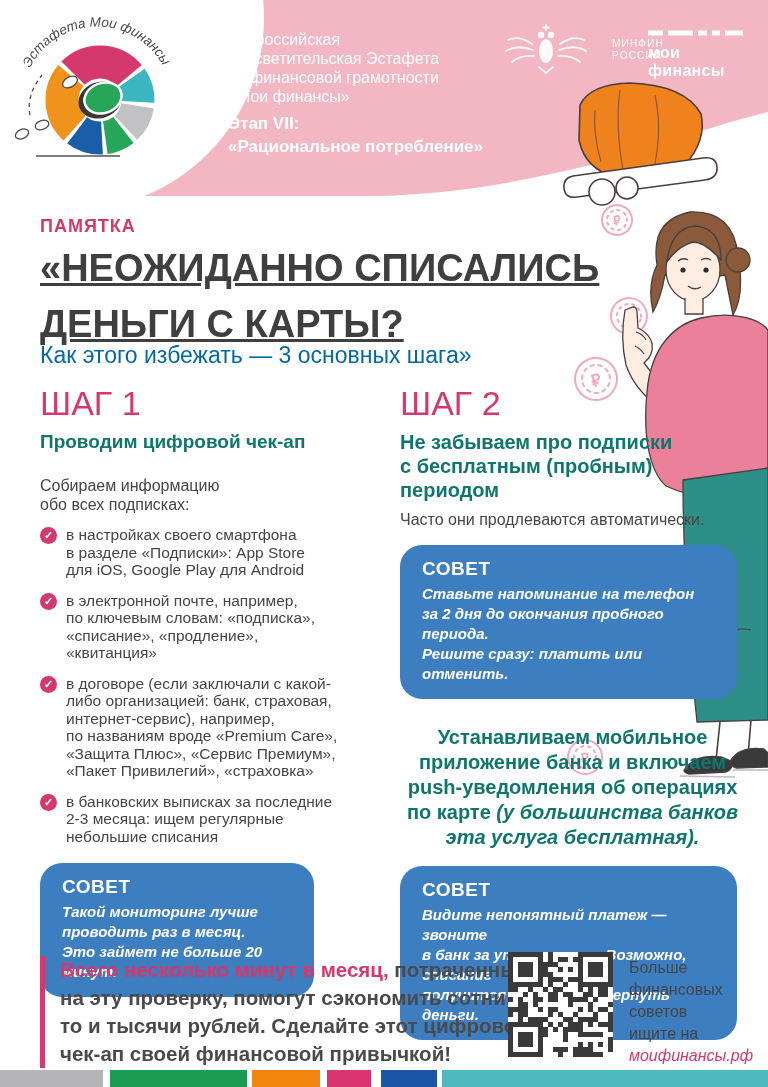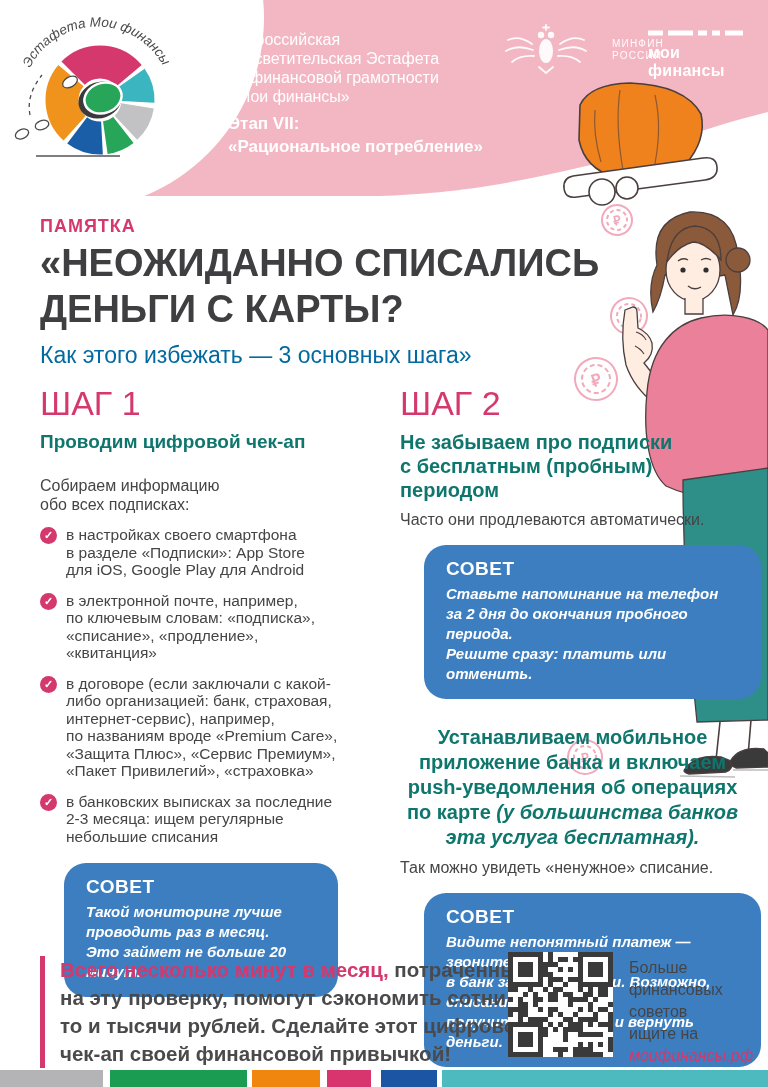--- a/index.html
+++ b/index.html
@@ -18,37 +18,37 @@
   .brand{position:absolute;left:648px;top:22px;z-index:3;width:108px;}
   .brand-label{color:#fff;font-weight:700;font-size:16px;letter-spacing:.3px;margin-top:4px;}
 
   
   .illus{position:absolute;left:535px;top:70px;z-index:2;}
 
   
   .kicker{position:absolute;left:40px;top:216px;z-index:3;color:#D4386C;
           font-size:18px;font-weight:700;letter-spacing:1px;}
   .title{position:absolute;left:40px;top:240px;z-index:3;color:#3F3F41;
-         font-size:38px;line-height:46px;font-weight:700;}
+         font-size:38px;line-height:56px;font-weight:700;text-decoration:underline;}
   .subtitle{position:absolute;left:40px;top:342px;z-index:3;color:#0369a1;font-size:23px;font-weight:400;}
 
   
   .col{position:absolute;top:384px;z-index:3;}
   .col-left{left:40px;width:335px;}
   .col-right{left:400px;width:345px;}
   .step-label{color:#D4386C;font-size:34px;font-weight:400;line-height:38px;}
   .step-heading{color:#0f766e;font-size:19px;line-height:23px;font-weight:700;margin-top:8px;}
   .step-intro{color:#454547;font-size:16px;line-height:19px;margin-top:23px;}
   .plain{color:#454547;font-size:16px;line-height:19px;margin-top:8px;}
   .bullets{margin-top:12px;}
   .bullet{display:flex;align-items:flex-start;margin-bottom:13px;}
   .check{flex:0 0 17px;width:17px;height:17px;border-radius:50%;background:#D4386C;color:#fff;
          font-size:11px;font-weight:700;line-height:17px;text-align:center;margin-right:9px;margin-top:1px;}
   .bullet-text{color:#454547;font-size:15.5px;line-height:17.5px;}
-  .tip{background:#3C7EC0;border-radius:22px;color:#fff;padding:13px 20px 15px 22px;margin-left:24px;}
+  .tip{background:#3C7EC0;border-radius:22px;color:#fff;padding:13px 20px 15px 22px;}
   .tip-title{font-size:19px;font-weight:700;letter-spacing:.5px;}
   .tip-text{font-size:15px;line-height:20px;font-weight:700;font-style:italic;margin-top:4px;}
   .tip-left{width:232px;margin-top:18px;}
   .tip-right{width:295px;}
   .t2{margin-top:16px;}
   .step3-block{margin-top:26px;}
   .step3-heading{font-size:20px;line-height:25px;text-align:center;}
   .italic{font-style:italic;}
 
   
@@ -269,21 +269,20 @@
       <div class="tip-text pre">Ставьте напоминание на телефон
 за 2 дня до окончания пробного периода.
 Решите сразу: платить или отменить.</div>
     </div>
 
     <div class="step3-block">
       <div class="step-heading step3-heading pre"><span>Устанавливаем мобильное
 приложение банка и включаем
 push-уведомления об операциях
 по карте </span><span class="italic">(у большинства банков эта услуга бесплатная).</span></div>
-      <div class="plain">Так можно увидеть «ненужное» списание.</div>
       <div class="tip tip-right t2">
         <div class="tip-title">СОВЕТ</div>
         <div class="tip-text pre">Видите непонятный платеж — звоните
 в банк за уточнениями. Возможно, списание
 получится оспорить и вернуть деньги.</div>
       </div>
     </div>
   </div>
 
   <div class="quote"><span class="hl">Всего несколько минут в месяц,</span><span> потраченных на эту проверку, помогут сэкономить сотни, а то и тысячи рублей. Сделайте этот цифровой чек-ап своей финансовой привычкой!</span></div>

